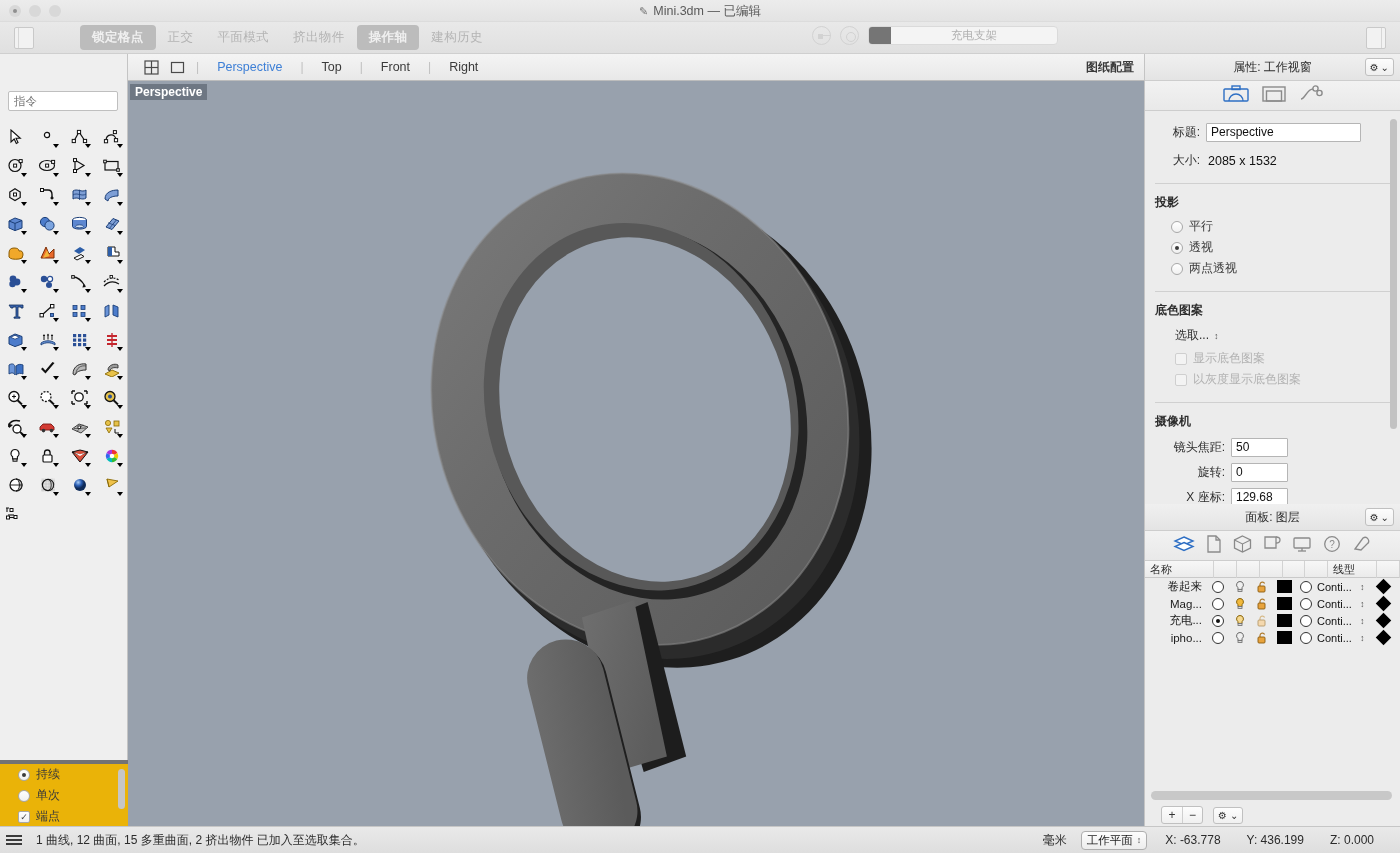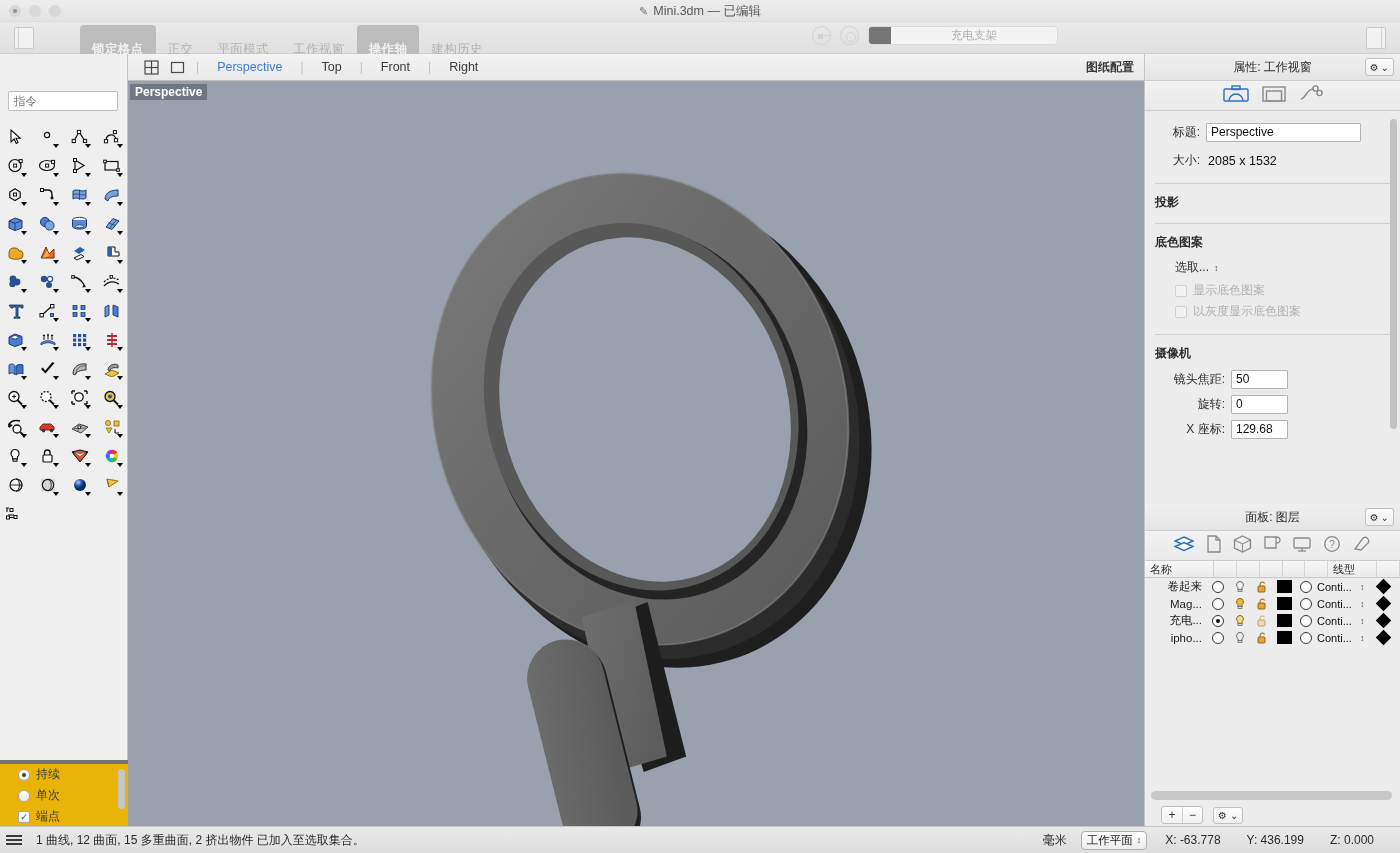--- a/index.html
+++ b/index.html
@@ -46,21 +46,21 @@
     border: 1.3px solid #c9c9c9; border-radius: 2px; background: #f2f2f2;
   }
   .tb-sidebar-btn::before {
     content:""; position:absolute; left:3px; top:0; bottom:0; width:1.3px;
     background:#d6d6d6;
   }
   .tb-toggles {
     position: absolute; left: 80px; top: 3px; display: flex; align-items: center; gap: 0px;
   }
   .tgl {
-    font-size: 12.5px; color: #b4b4b4; padding: 16px 12px; border-radius: 4px;
+    font-size: 12.5px; color: #b4b4b4; padding: 4px 12px; border-radius: 4px;
     white-space: nowrap; letter-spacing: .4px;
   }
   .tgl.on { background: #bcbcbc; color: #f0f0f0; font-weight: 600; }
   .tb-right {
     position: absolute; left: 812px; top: 4px; display: flex; align-items: center; gap: 9px;
   }
   .ico-circ {
     width: 19px; height: 19px; border-radius: 50%; border: 1.2px solid #d2d2d2;
     position: relative;
   }
@@ -278,21 +278,21 @@
       <span>Mini.3dm — 已编辑</span>
     </div>
   </div>
 
   <div class="toolbar">
     <div class="tb-sidebar-btn"></div>
     <div class="tb-toggles">
       <div class="tgl on">锁定格点</div>
       <div class="tgl">正交</div>
       <div class="tgl">平面模式</div>
-      <div class="tgl">工作视窗</div>
+      <div class="tgl">挤出物件</div>
       <div class="tgl on">操作轴</div>
       <div class="tgl">建构历史</div>
     </div>
     <div class="tb-right">
       <div class="ico-circ arrow"></div>
       <div class="ico-circ inner"></div>
       <div class="layer-combo">
         <div class="layer-swatch"></div>
         <span>充电支架</span>
       </div>
@@ -873,20 +873,34 @@
       </div>
 
       <div class="frow" style="margin-top:10px;">
         <div class="flabel" style="width:55px;">大小:</div>
         <div class="fval" style="margin-left:8px;">2085 x 1532</div>
       </div>
 
       <div class="hr" style="margin-top:14px; margin-bottom:10px;"></div>
 
       <div class="sect-title" style="margin-left:10px;">投影</div>
+      <div style="margin-left:26px; margin-top:5px;">
+        <div class="optrow" style="padding-left:0;">
+          <div class="radio"></div>
+          <span>平行</span>
+        </div>
+        <div class="optrow" style="padding-left:0;">
+          <div class="radio sel"></div>
+          <span>透视</span>
+        </div>
+        <div class="optrow" style="padding-left:0;">
+          <div class="radio"></div>
+          <span>两点透视</span>
+        </div>
+      </div>
 
       <div class="hr" style="margin-top:12px; margin-bottom:10px;"></div>
 
       <div class="sect-title" style="margin-left:10px;">底色图案</div>
       <div style="margin-left:30px; margin-top:6px;">
         <div class="popup">
           <span>选取...</span>
           <span class="stepper">↕</span>
         </div>
         <div class="optrow" style="padding-left:0; margin-top:4px;">

